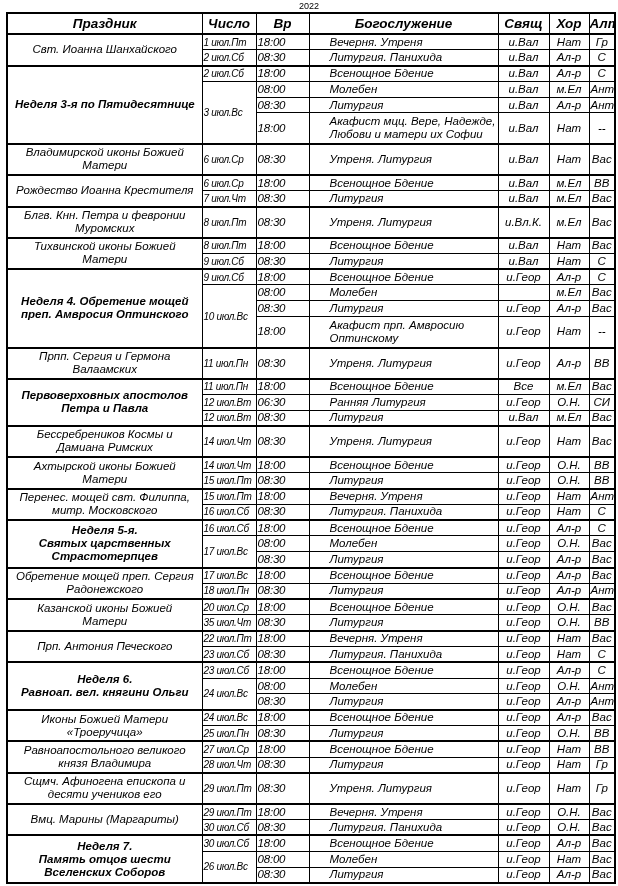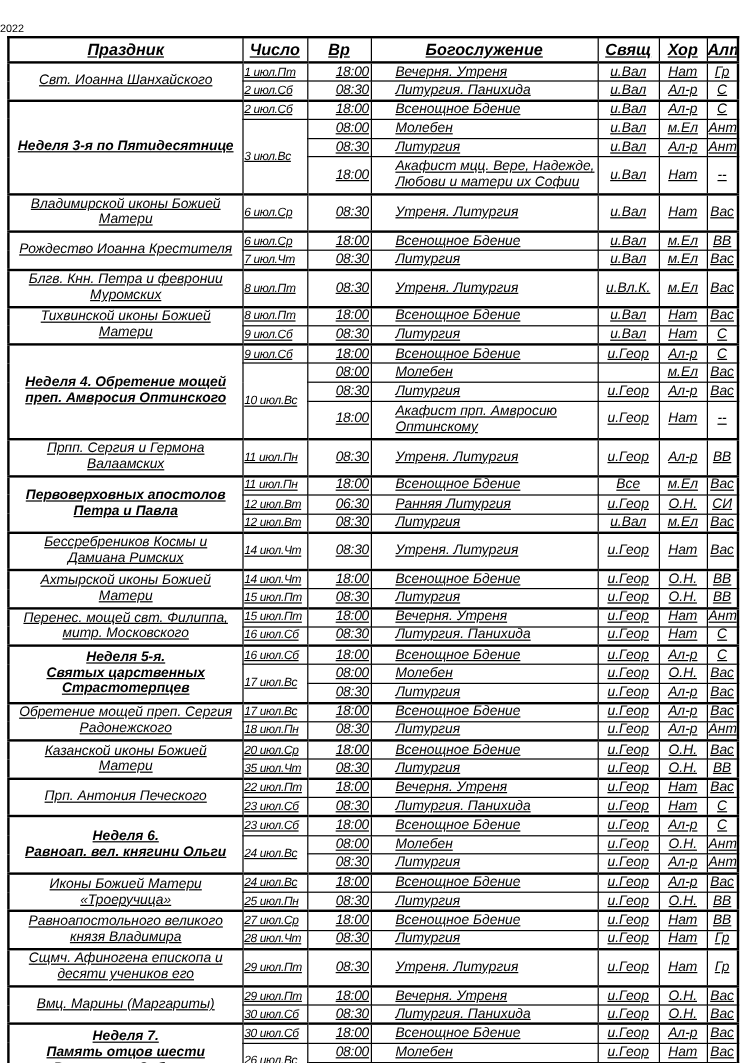--- a/index.html
+++ b/index.html
@@ -6,34 +6,32 @@
     margin: 0;
     padding: 0;
     background: #ffffff;
     width: 618px;
     height: 886px;
     overflow: hidden;
     font-family: "Liberation Sans", sans-serif;
     color: #000;
   }
   .year-label {
-    text-align: left;
+    text-align: center;
     font-size: 9px;
     line-height: 12px;
     height: 12px;
     color: #000;
-    margin-top: 18px;
   }
   table.schedule {
     border-collapse: collapse;
     table-layout: fixed;
     width: 608px;
     margin-left: 6px;
     border: 2px solid #000;
-    text-decoration: underline;
   }
   th {
     font-style: italic;
     font-weight: bold;
     font-size: 13.5px;
     border: 1px solid #000;
     border-bottom: 2px solid #000;
     height: 19px;
     padding: 0;
     text-align: center;
@@ -47,21 +45,21 @@
     padding: 0 1px;
     overflow: hidden;
     vertical-align: middle;
   }
   tbody tr { height: 15.8px; }
   tbody tr.tall { height: 31px; }
   tr.group-start td { border-top: 2px solid #000; }
   td.festival { text-align: center; white-space: pre-line; }
   td.festival.bold { font-weight: bold; }
   td.date { text-align: left; font-size: 10px; letter-spacing: -0.3px; white-space: nowrap; }
-  td.time { text-align: right; white-space: nowrap; letter-spacing: -0.2px; }
+  td.time { text-align: left; white-space: nowrap; letter-spacing: -0.2px; }
   td.service { text-align: left; white-space: pre-line; padding-left: 20px; }
   td.priest, td.choir, td.altar { text-align: center; white-space: nowrap; }
 </style>
 </head>
 <body>
 
 <div class="year-label">2022</div>
 
 <table class="schedule">
   <colgroup>

